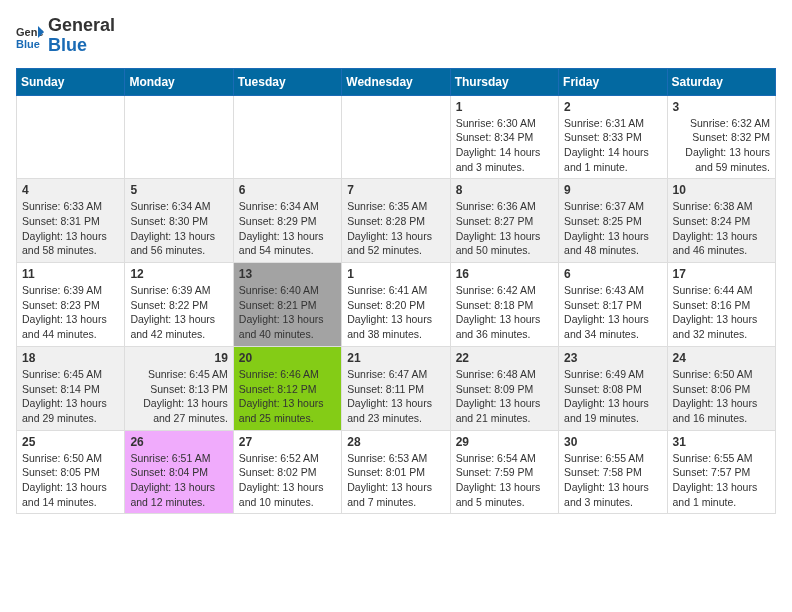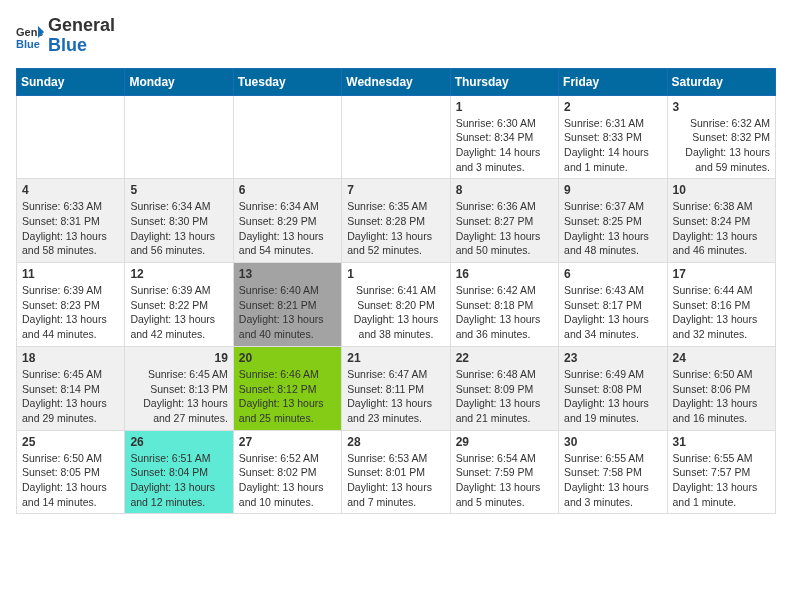--- a/index.html
+++ b/index.html
@@ -223,21 +223,21 @@
         </td>
         <td style="background: #a3a3a3;">
           <div class="day-number">13</div>
           <div class="day-detail" style="white-space: pre-line;">Sunrise: 6:40 AM
 Sunset: 8:21 PM
 Daylight: 13 hours
 and 40 minutes.</div>
         </td>
         <td style="background: rgb(255, 255, 255);">
           <div class="day-number">1</div>
-          <div class="day-detail" style="white-space: pre-line; text-align: center;">Sunrise: 6:41 AM
+          <div class="day-detail" style="white-space: pre-line;">Sunrise: 6:41 AM
 Sunset: 8:20 PM
 Daylight: 13 hours
 and 38 minutes.</div>
         </td>
         <td style="background: rgb(255, 255, 255);">
           <div class="day-number">16</div>
           <div class="day-detail" style="white-space: pre-line;">Sunrise: 6:42 AM
 Sunset: 8:18 PM
 Daylight: 13 hours
 and 36 minutes.</div>
@@ -309,21 +309,21 @@
         </td>
       </tr>
       <tr class="row-odd">
         <td style="background: rgb(255, 255, 255);">
           <div class="day-number">25</div>
           <div class="day-detail" style="white-space: pre-line;">Sunrise: 6:50 AM
 Sunset: 8:05 PM
 Daylight: 13 hours
 and 14 minutes.</div>
         </td>
-        <td style="background: #5eead4;">
+        <td style="background: #f0abfc;">
           <div class="day-number">26</div>
           <div class="day-detail" style="white-space: pre-line;">Sunrise: 6:51 AM
 Sunset: 8:04 PM
 Daylight: 13 hours
 and 12 minutes.</div>
         </td>
         <td style="background: rgb(255, 255, 255);">
           <div class="day-number">27</div>
           <div class="day-detail" style="white-space: pre-line;">Sunrise: 6:52 AM
 Sunset: 8:02 PM

